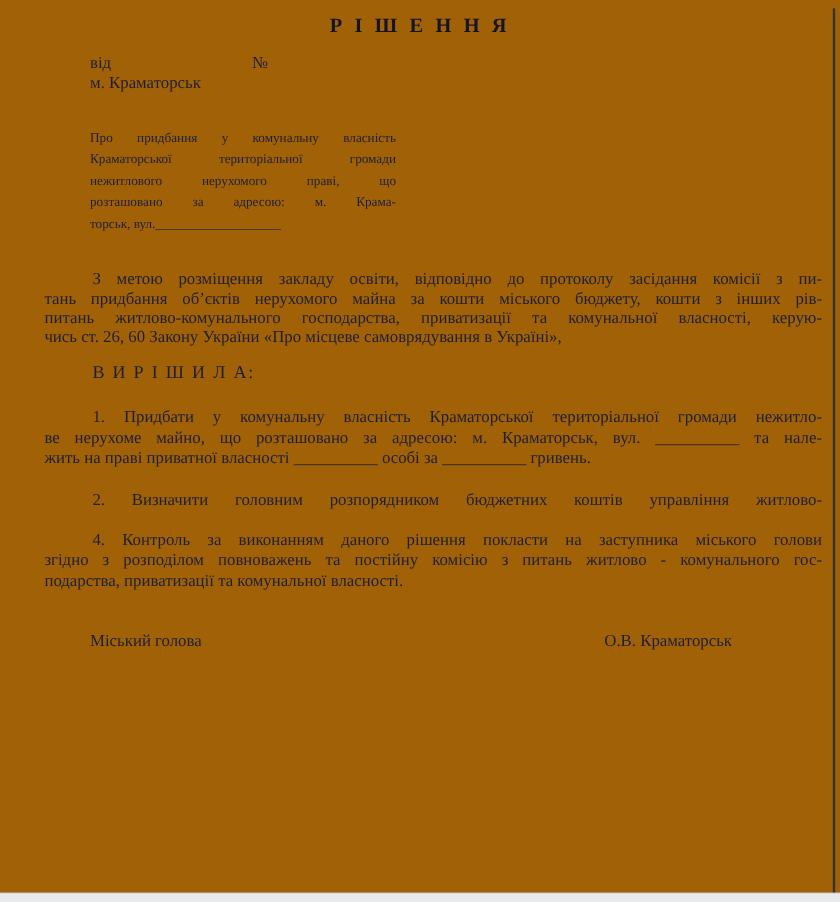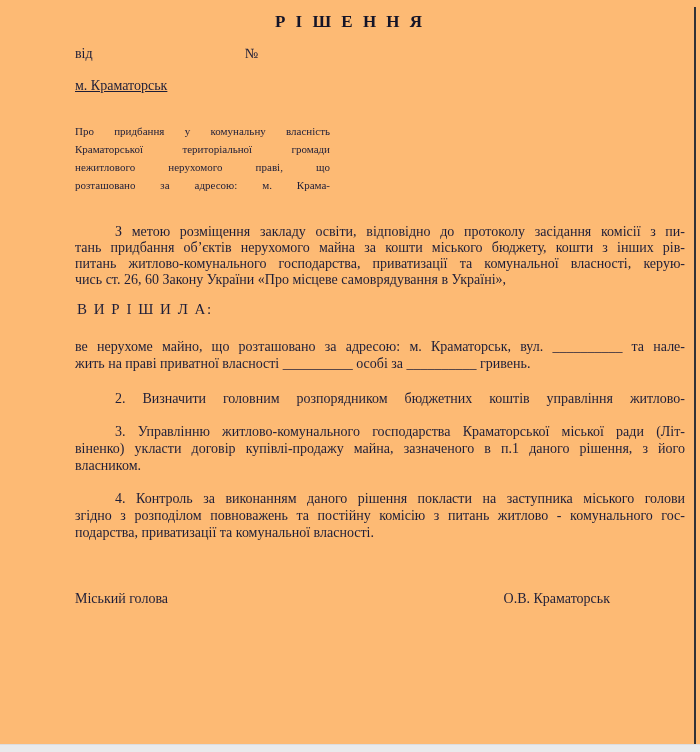--- a/index.html
+++ b/index.html
@@ -4,21 +4,21 @@
 <style>
   html, body {
     margin: 0;
     padding: 0;
     background: #ffffff;
   }
   .page {
     position: relative;
     width: 700px;
     height: 752px;
-    background: #fdba74;
+    background: #a16207;
     overflow: hidden;
     font-family: "Liberation Serif", "DejaVu Serif", serif;
     color: #1e1e38;
     font-size: 14px;
   }
   .right-border {
     position: absolute;
     top: 7px;
     right: 4px;
     width: 2px;
@@ -39,32 +39,31 @@
     text-align: center;
     font-weight: bold;
     font-size: 17px;
     letter-spacing: 3px;
     color: #141428;
   }
   .meta-row {
     margin: 14px 0 0 75px;
     display: flex;
     align-items: flex-end;
-    gap: 35px;
   }
   .meta-date { display: inline-block; width: 135px; }
-  .city-line { margin: 16px 0 0 75px; text-decoration: underline; }
+  .city-line { margin: 0 0 0 75px; }
   .subject-block {
     margin: 28px 0 0 75px;
     width: 255px;
     line-height: 18px;
     font-size: 11px;
   }
   .body-block {
-    margin-left: 75px;
+    margin-left: 37px;
     margin-right: 15px; 
     line-height: 16px;
   }
   .items-block { line-height: 17px; }
   .jline {
     display: block;
     text-align: justify;
     text-align-last: justify;
   }
   .jline.last { text-align-last: left; }
@@ -74,21 +73,21 @@
   .resolved-heading {
     margin: 13px 0 0 77px;
     font-size: 15px;
     letter-spacing: 1.5px;
   }
   .decision-item-1 { margin-top: 20px; }
   .decision-item-2 { margin-top: 18px; }
   .decision-item-3 { margin-top: 16px; }
   .decision-item-4 { margin-top: 16px; }
   .signature-row {
-    margin: 50px 0 0 75px;
+    margin: 34px 0 0 75px;
     margin-right: 90px;
     display: flex;
     justify-content: space-between;
   }
 </style>
 </head>
 <body>
 
 <div class="page">
 
@@ -99,46 +98,43 @@
     <span>№</span>
   </div>
 
   <div class="city-line">м. Краматорськ</div>
 
   <div class="subject-block">
     <span class="jline">Про придбання у комунальну власність</span>
     <span class="jline">Краматорської територіальної громади</span>
     <span class="jline">нежитлового нерухомого праві, що</span>
     <span class="jline">розташовано за адресою: м. Крама-</span>
+    <span class="jline last">торськ, вул.___________________</span>
   </div>
 
   <div class="body-block preamble">
     <span class="jline indent">З метою розміщення закладу освіти, відповідно до протоколу засідання комісії з пи-</span>
     <span class="jline">тань придбання об’єктів нерухомого майна за кошти міського бюджету, кошти з інших рів-</span>
     <span class="jline">питань житлово-комунального господарства, приватизації та комунальної власності, керую-</span>
     <span class="jline last">чись ст. 26, 60 Закону України «Про місцеве самоврядування в Україні»,</span>
   </div>
 
 
   <div class="resolved-heading">В И Р І Ш И Л А:</div>
 
   <div class="body-block items-block decision-item-1">
+    <span class="jline indent">1. Придбати у комунальну власність Краматорської територіальної громади нежитло-</span>
     <span class="jline">ве нерухоме майно, що розташовано за адресою: м. Краматорськ, вул. __________ та нале-</span>
     <span class="jline last">жить на праві приватної власності __________ особі за __________ гривень.</span>
   </div>
 
   <div class="body-block items-block decision-item-2">
     <span class="jline indent">2. Визначити головним розпорядником бюджетних коштів управління житлово-</span>
   </div>
 
-  <div class="body-block items-block decision-item-3">
-    <span class="jline indent">3. Управлінню житлово-комунального господарства Краматорської міської ради (Літ-</span>
-    <span class="jline">віненко) укласти договір купівлі-продажу майна, зазначеного в п.1 даного рішення, з його</span>
-    <span class="jline last">власником.</span>
-  </div>
 
   <div class="body-block items-block decision-item-4">
     <span class="jline indent">4. Контроль за виконанням даного рішення покласти на заступника міського голови</span>
     <span class="jline">згідно з розподілом повноважень та постійну комісію з питань житлово - комунального гос-</span>
     <span class="jline last">подарства, приватизації та комунальної власності.</span>
   </div>
 
   <div class="signature-row">
     <span>Міський голова</span>
     <span>О.В. Краматорськ</span>

